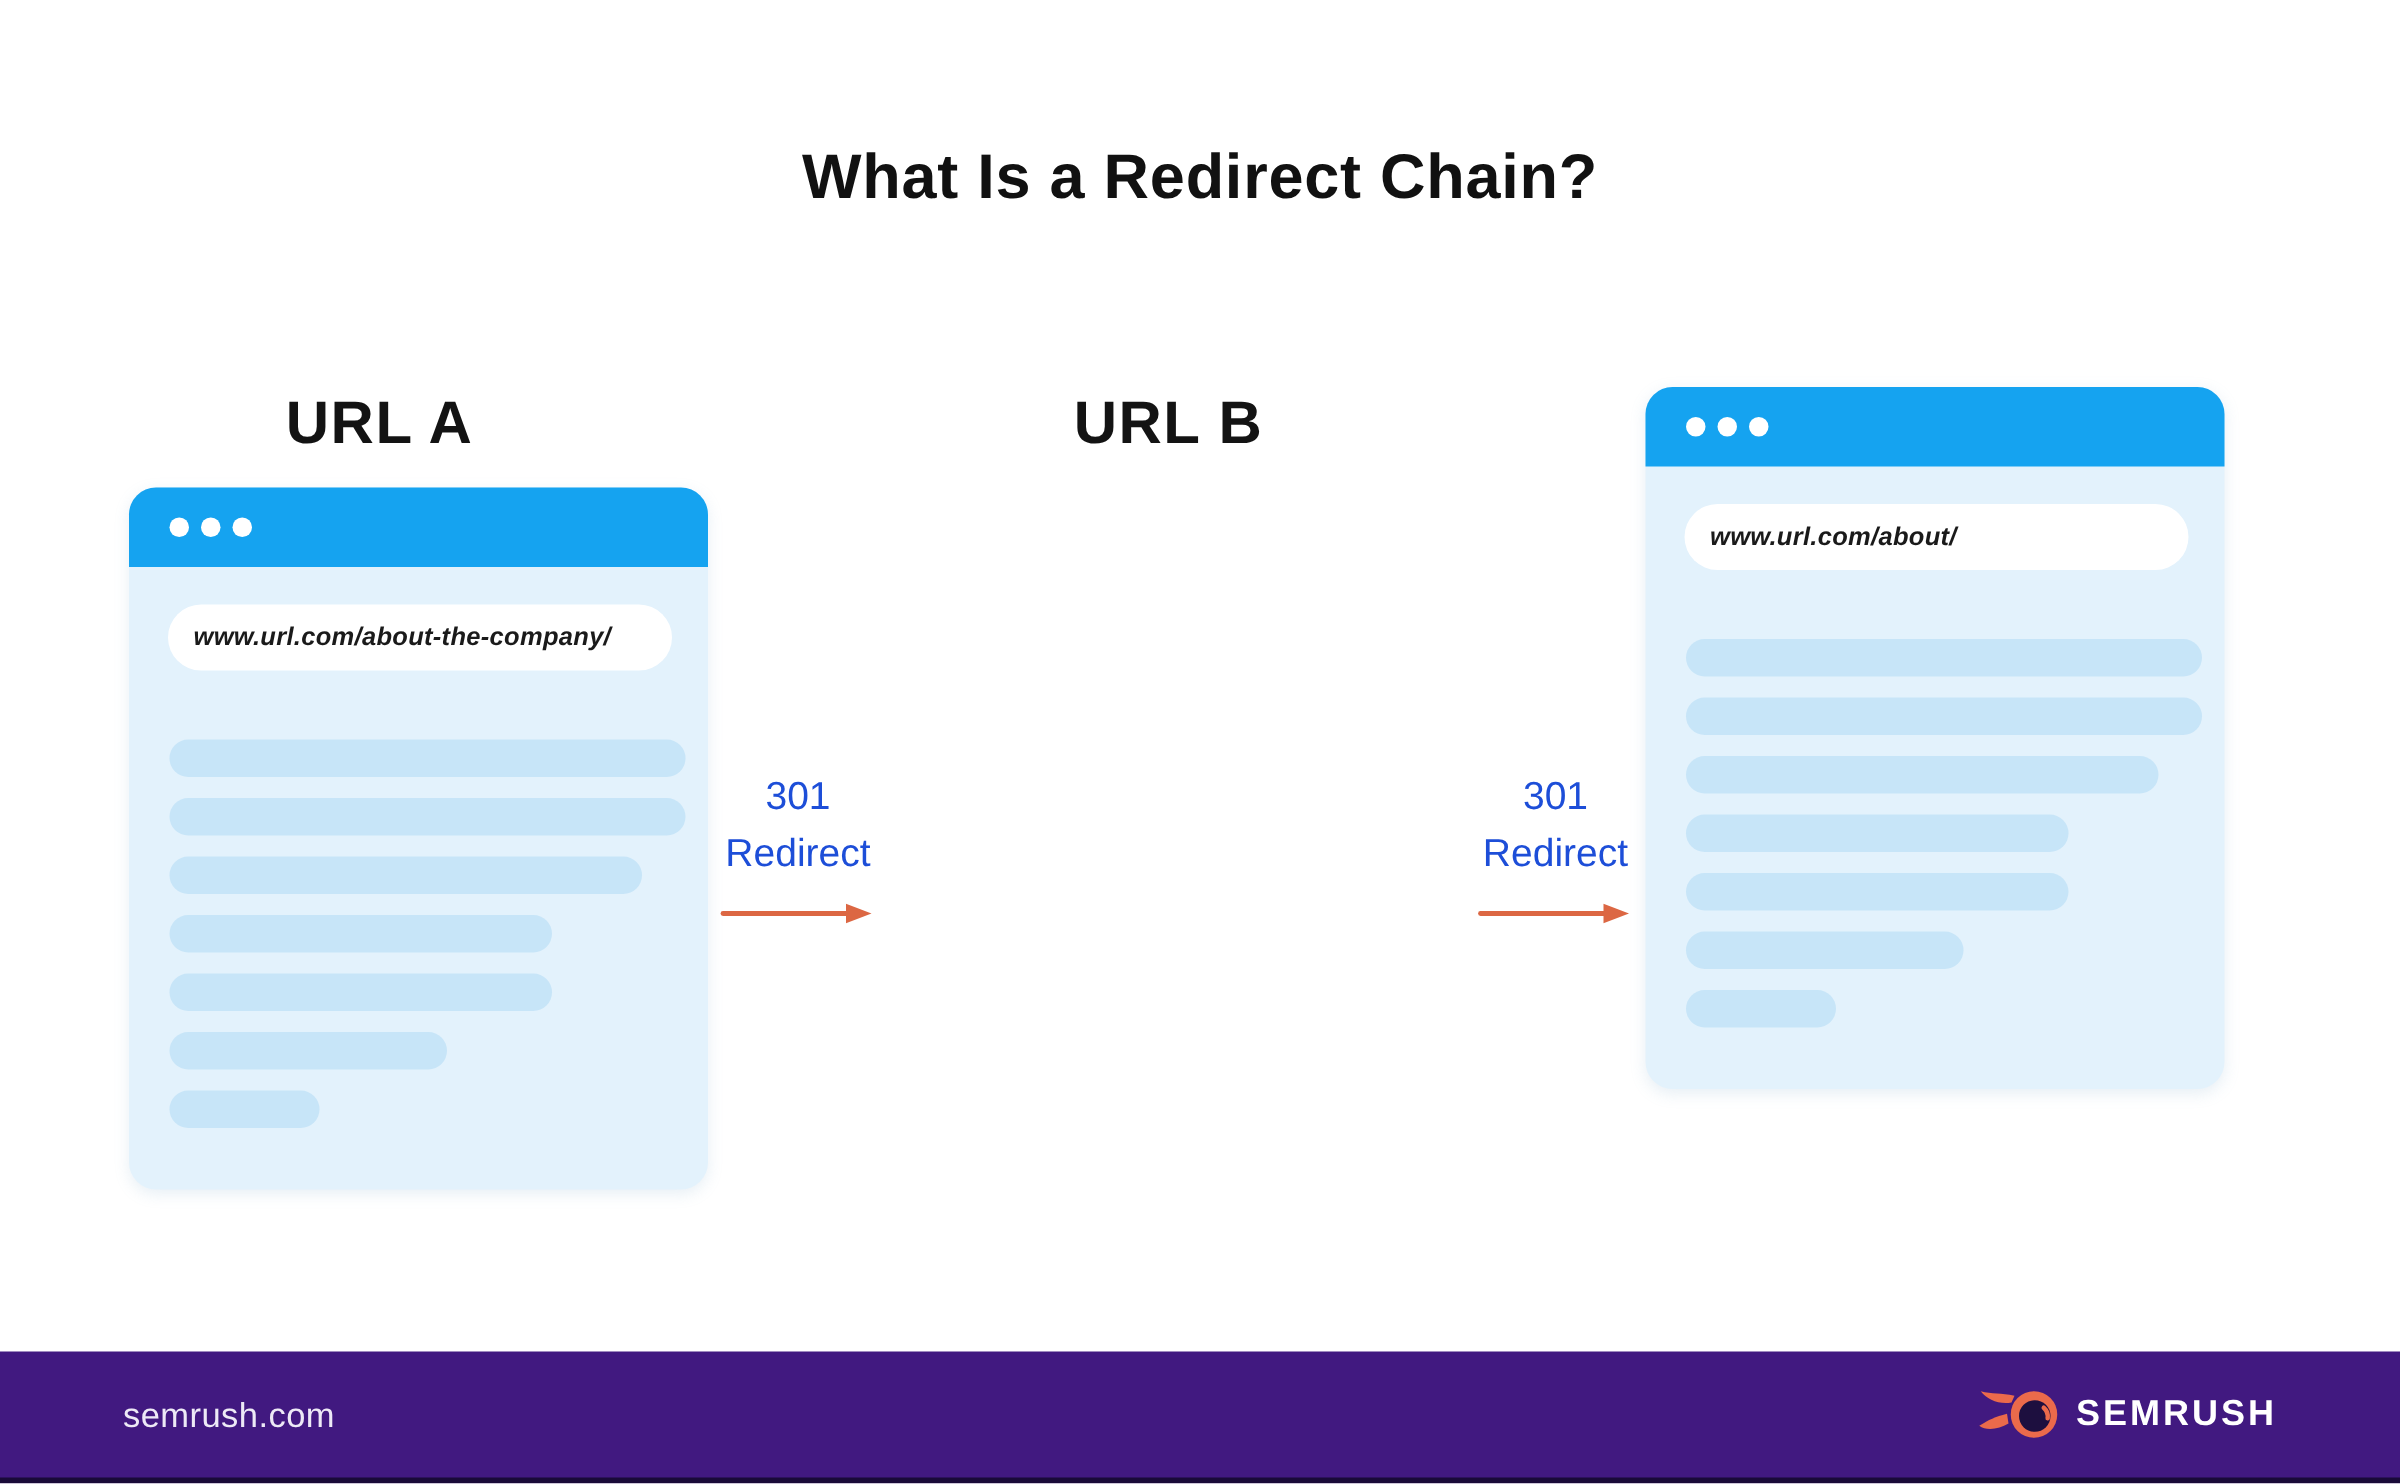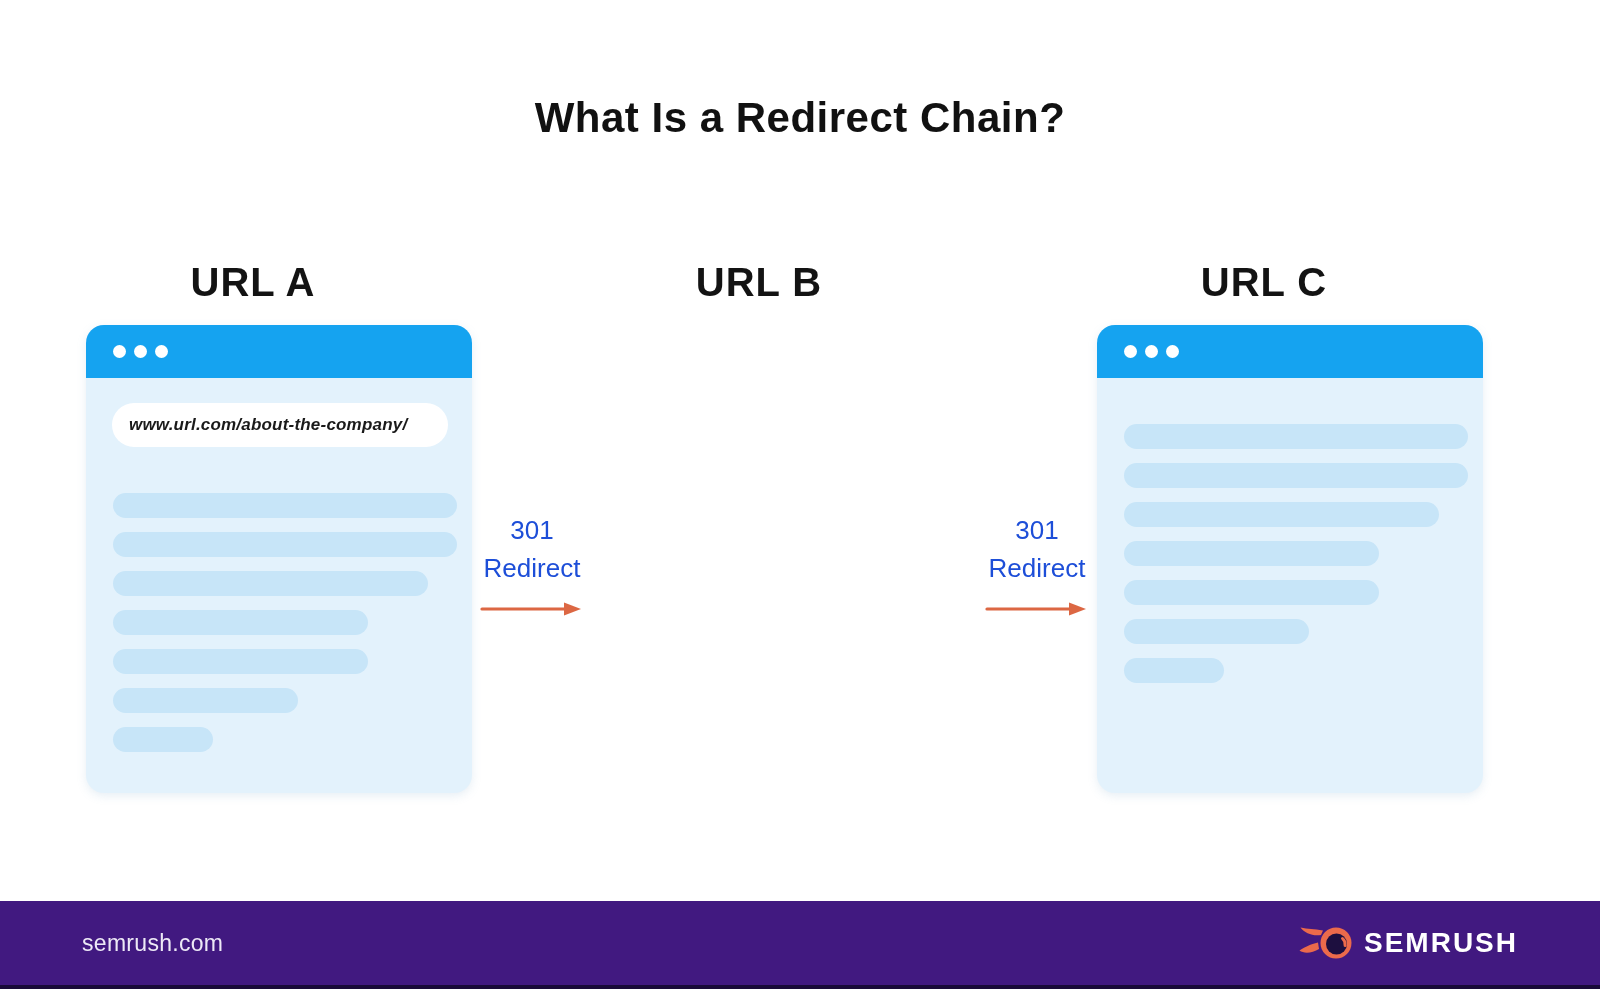--- a/index.html
+++ b/index.html
@@ -7,21 +7,21 @@
   .canvas {
     position:relative; width:1600px; height:989px; background:#ffffff;
     font-family:"Liberation Sans", sans-serif; overflow:hidden;
   }
   .title {
     position:absolute; top:80px; left:0; width:100%;
     text-align:center; font-size:42px; line-height:75px; font-weight:800;
     color:var(--title-text,#111111); letter-spacing:0.5px;
   }
   .window-col { position:absolute; top:258px; width:334px; }
-  .col-a { left:86px; } .col-b { left:592px; } .col-c { left:1097px; }
+  .col-a { left:86px; } .col-b { left:612px; } .col-c { left:1097px; }
   .col-label {
     text-align:center; font-size:40px; line-height:48px; font-weight:800;
     color:#131313; margin-bottom:19px; letter-spacing:1px;
   }
   .browser {
     width:386px; height:468px; border-radius:18px;
     background:var(--browser-body,#E3F2FC);
     box-shadow:0 3px 10px rgba(120,165,200,0.18);
     font-style:italic;
   }
@@ -60,21 +60,21 @@
     position:absolute; left:0; right:0; top:901px; bottom:0;
     background:var(--footer-bg,#411980);
     border-bottom:4px solid #190A38;
     display:flex; align-items:center; justify-content:space-between;
     padding:0 82px;
   }
   .footer-site { color:#EDE9F6; font-size:23px; letter-spacing:0.3px; }
   .brand { display:flex; align-items:center; gap:11px; }
   .brand-flame svg { width:54px; height:36px; display:block; }
   .brand-text {
-    color:#ffffff; font-size:28px; font-weight:800; letter-spacing:2px;
+    color:#ffffff; font-size:24px; font-weight:800; letter-spacing:2px;
   }
 </style>
 </head>
 <body>
 
 <div class="canvas">
 
   <h1 class="title">What Is a Redirect Chain?</h1>
 
   <div class="window-col col-a">
@@ -120,26 +120,28 @@
     <div class="redirect-label">Redirect</div>
     <div class="redirect-arrow">
       <svg viewBox="0 0 104 18" aria-hidden="true">
         <path d="M2 9 H87" stroke="currentColor" stroke-width="3.2" stroke-linecap="round" fill="none"></path>
         <path d="M84 2.5 L101 9 L84 15.5 Z" fill="currentColor"></path>
       </svg>
     </div>
   </div>
 
   <div class="window-col col-c">
-    <div class="col-label">URL C</div>
     <div class="browser">
       <div class="browser-bar">
         <span class="dot"></span>
         <span class="dot"></span>
         <span class="dot"></span>
+      </div>
+      <div class="url-pill">
+        <span class="url-text">www.url.com/about/</span>
       </div>
       <div class="sk-lines">
           <div class="sk-line" style="width: 344px;"></div>
           <div class="sk-line" style="width: 344px;"></div>
           <div class="sk-line" style="width: 315px;"></div>
           <div class="sk-line" style="width: 255px;"></div>
           <div class="sk-line" style="width: 255px;"></div>
           <div class="sk-line" style="width: 185px;"></div>
           <div class="sk-line" style="width: 100px;"></div>
         </div>

